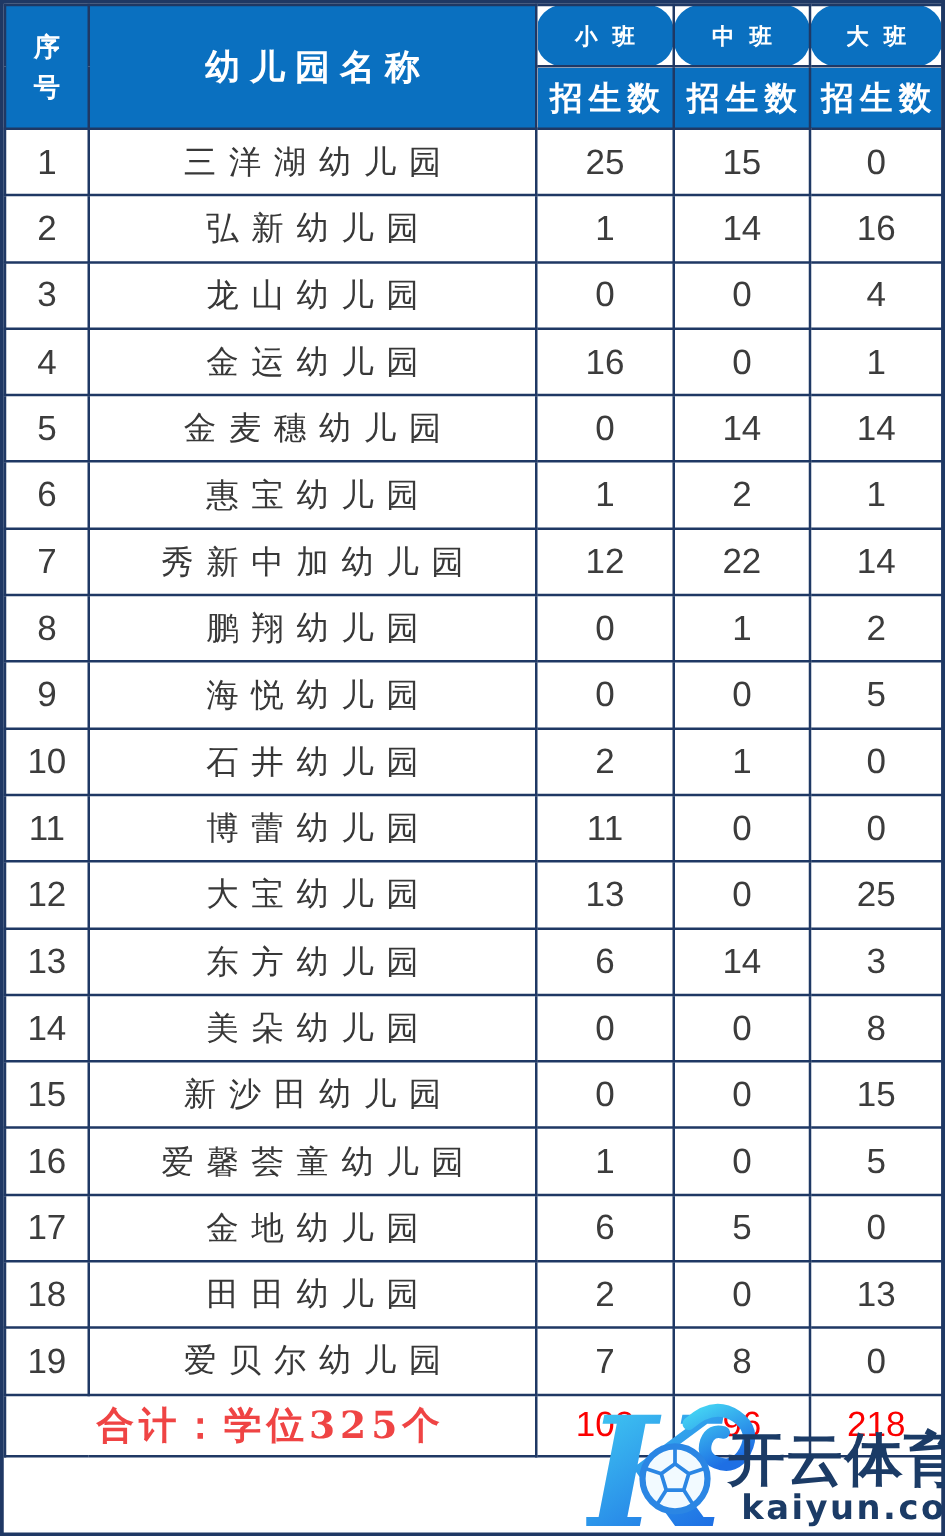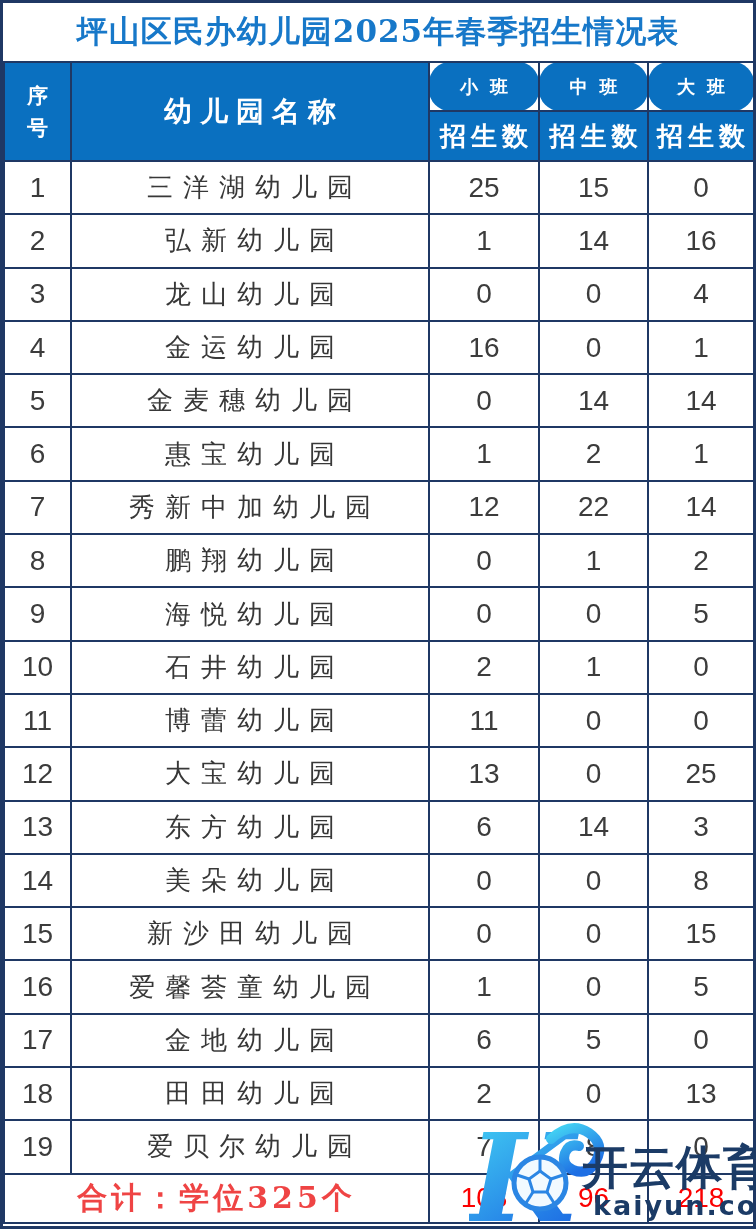--- a/index.html
+++ b/index.html
@@ -58,21 +58,20 @@
   .wm {
     position: absolute; left: 466px; top: 1106px; width: 290px; height: 123px;
     pointer-events: none;
   }
 </style>
 </head>
 <body>
 
 <div class="page">
 
-  <div class="title">坪山区民办幼儿园2025年春季招生情况表</div>
 
   <table class="tbl">
     <colgroup>
       <col class="c1">
         <col class="c2">
         <col class="c3">
         <col class="c4">
         <col class="c5">
     </colgroup>
     <thead>

